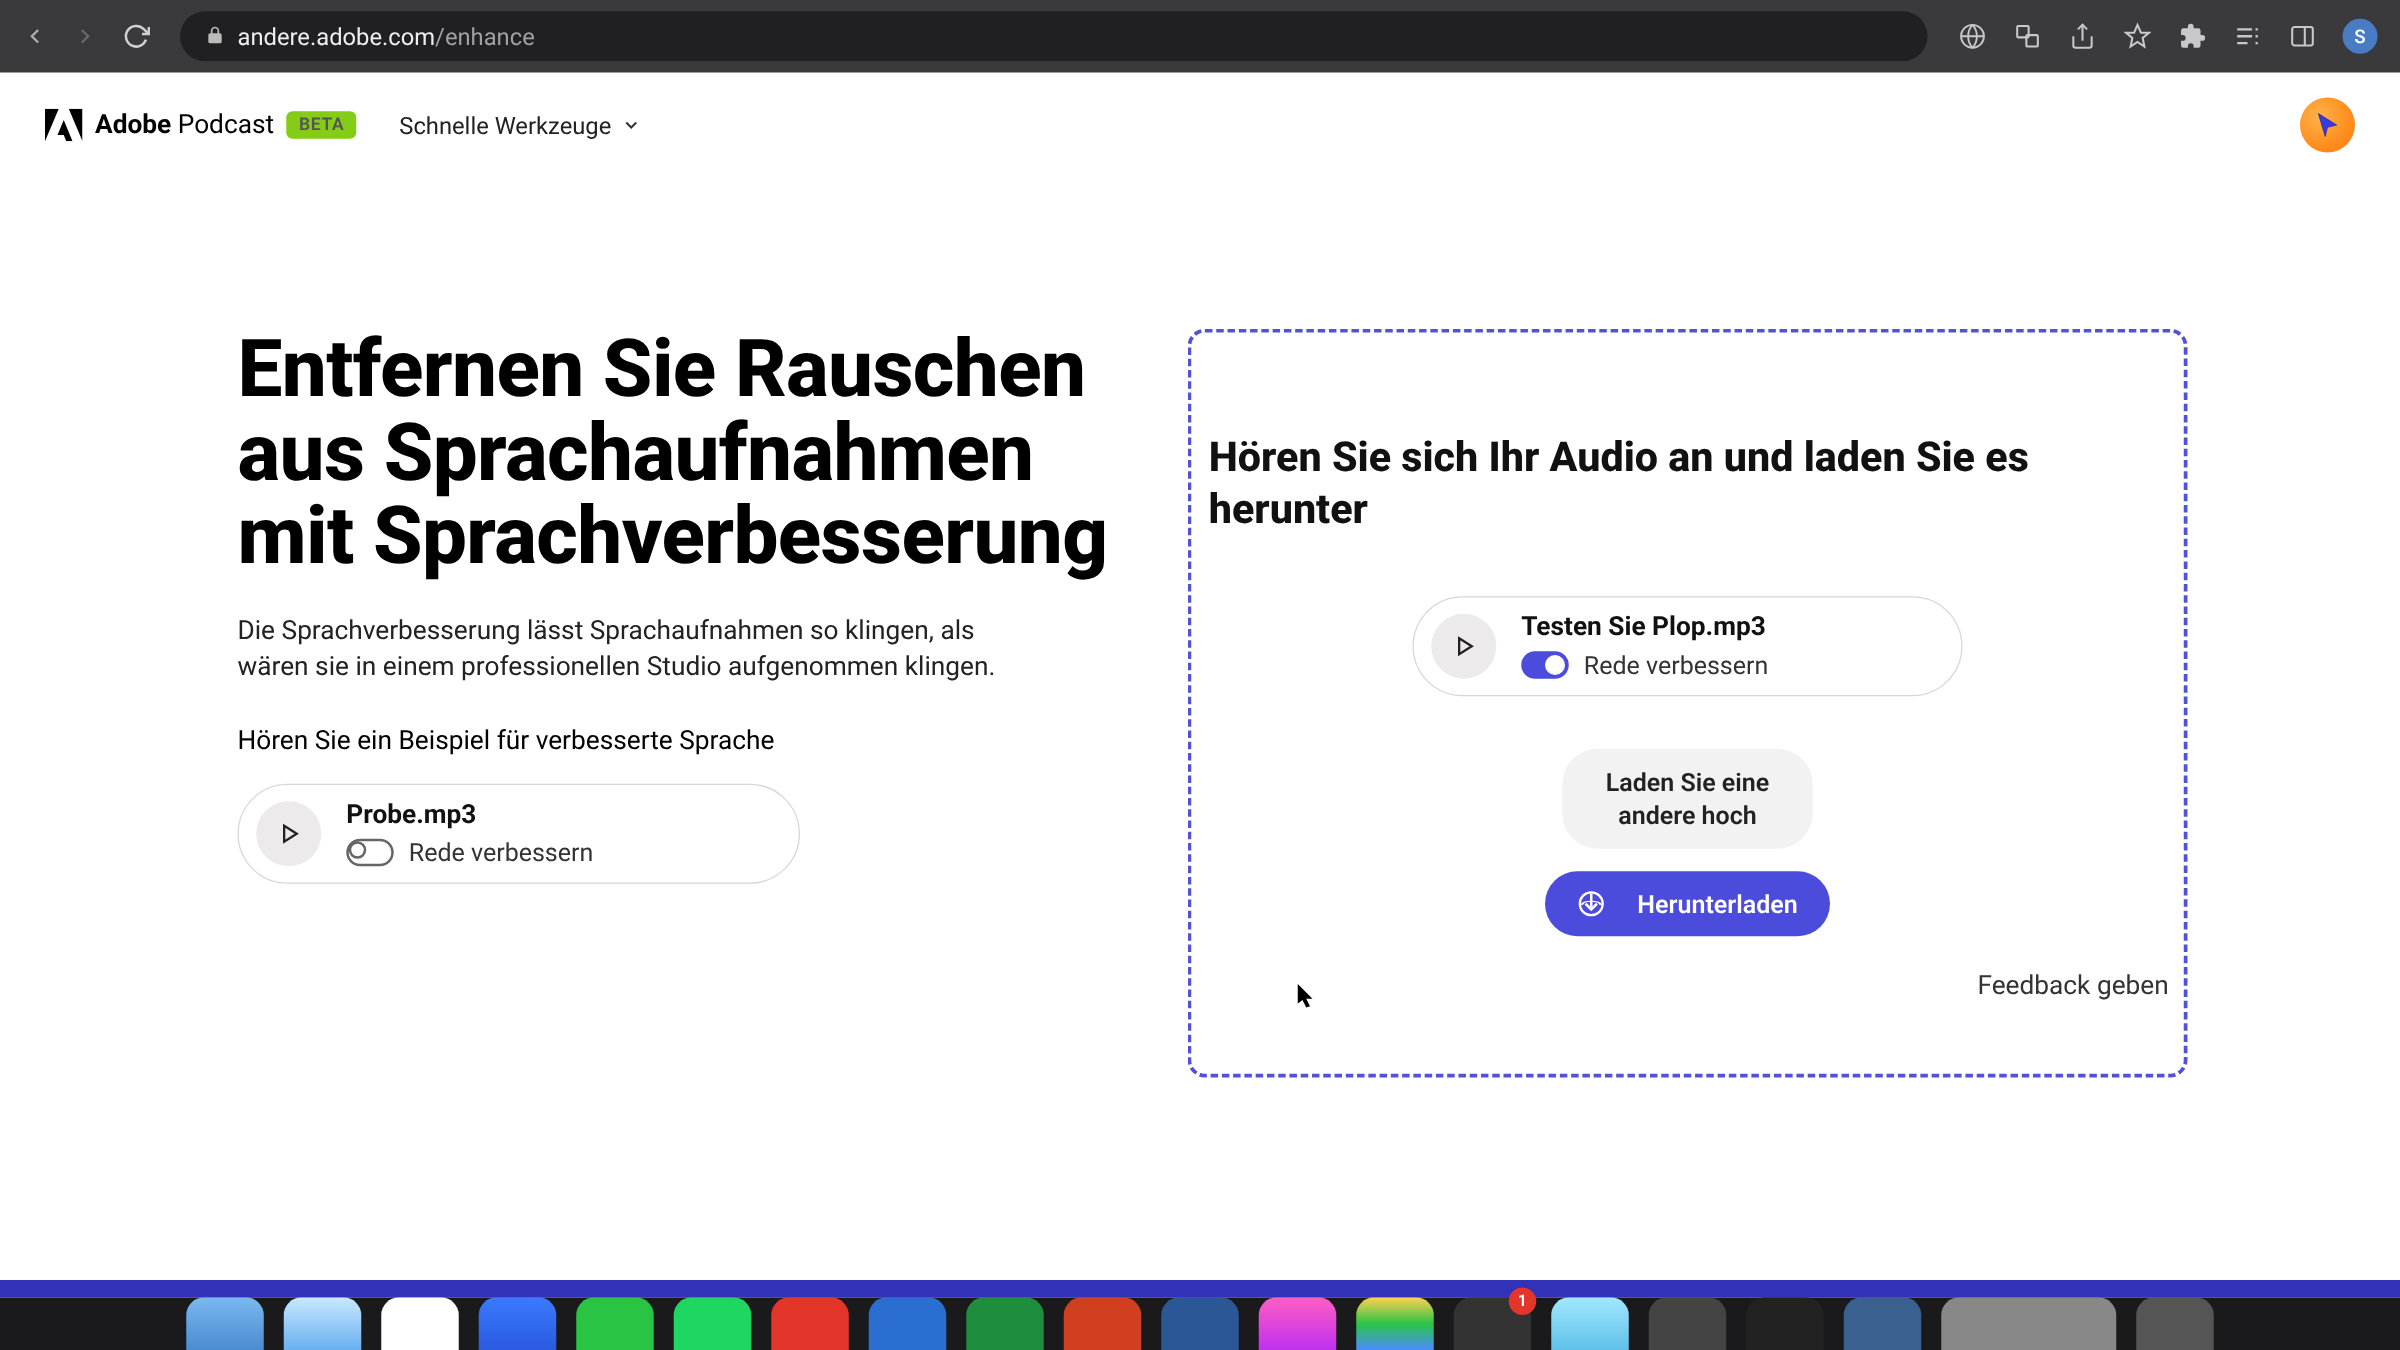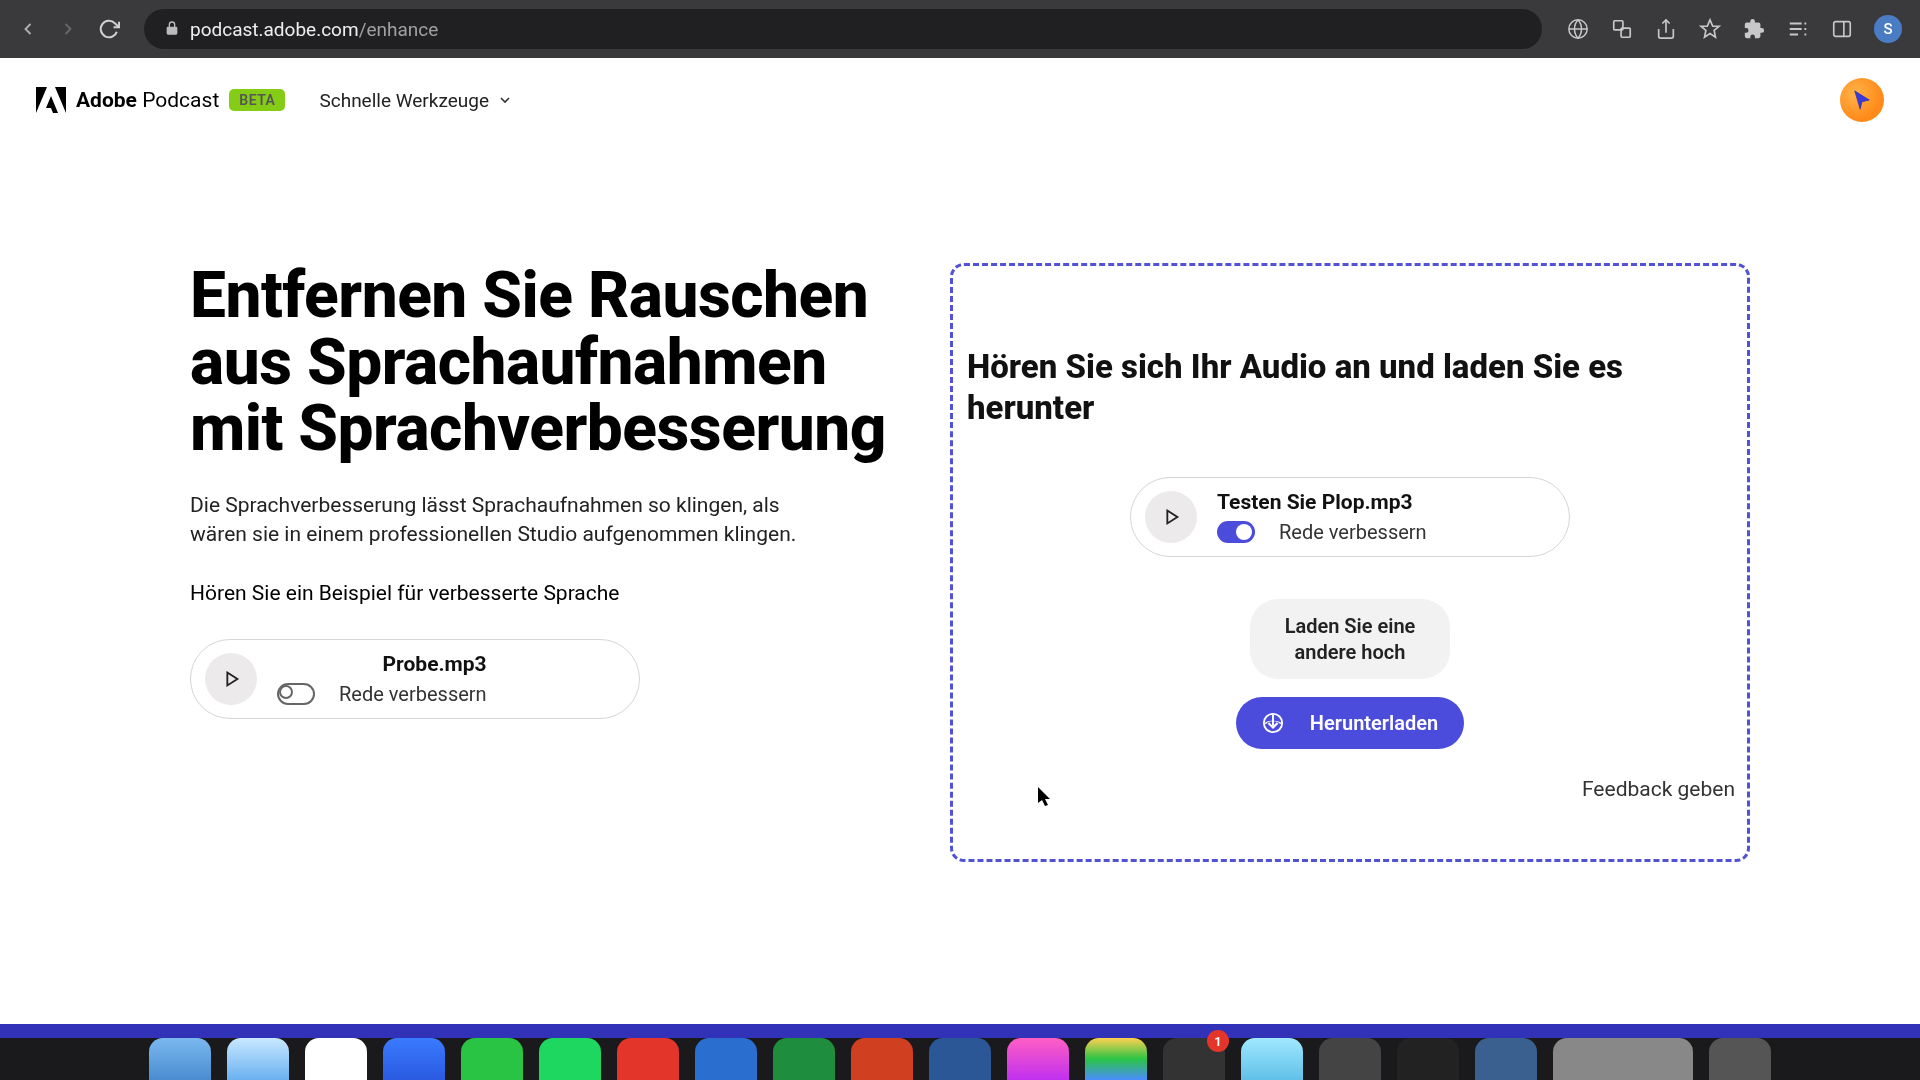--- a/index.html
+++ b/index.html
@@ -32,26 +32,26 @@
 .avatar .cursor { position: absolute; }
 
 
 .main { display: flex; padding: 120px 170px 0 190px; gap: 40px; }
 .left-col { flex: 0 0 720px; }
 .headline { font-size: 64px; font-weight: 800; line-height: 1.04; color: #000; letter-spacing: -0.5px; }
 .sub { font-size: 21px; color: #222; margin-top: 28px; line-height: 1.4; max-width: 620px; }
 .example-label { font-size: 21px; font-weight: 400; color: #000; margin-top: 32px; }
 
 .pill { border: 1px solid #d6d6d8; border-radius: 999px; display: flex; align-items: center; padding: 12px 28px 12px 14px; gap: 20px; }
-.pill.sample { width: 450px; margin-top: 34px; text-align: right; }
+.pill.sample { width: 450px; margin-top: 22px; }
 .pill.user { width: 440px; margin: 0 auto; }
 .play-btn { width: 52px; height: 52px; border-radius: 50%; background: #eceaea; display: flex; align-items: center; justify-content: center; cursor: pointer; flex-shrink: 0; }
 .file-info { display: flex; flex-direction: column; gap: 6px; }
 .file-name { font-size: 21px; font-weight: 700; color: #111; }
-.toggle-row { display: flex; align-items: center; gap: 24px; }
+.toggle-row { display: flex; align-items: center; gap: 12px; }
 .toggle { width: 38px; height: 22px; border-radius: 11px; position: relative; cursor: pointer; }
 .toggle.off { background: #fff; border: 2px solid #666; }
 .toggle.off .knob { width: 14px; height: 14px; border-radius: 50%; border: 2px solid #666; position: absolute; left: 0px; top: 0px; background: #fff; }
 .toggle.on { background: #4b4bdc; }
 .toggle.on .knob { width: 16px; height: 16px; border-radius: 50%; background: #fff; position: absolute; right: 3px; top: 3px; }
 .toggle-label { font-size: 20px; color: #333; }
 
 
 .drop-zone { flex: 1; border: 3px dashed #5252d4; border-radius: 14px; padding: 80px 12px 58px 12px; display: flex; flex-direction: column; align-items: stretch; position: relative; }
 .drop-headline { font-size: 33px; font-weight: 800; color: #111; line-height: 1.25; margin-bottom: 48px; padding: 0 2px; }
@@ -92,21 +92,21 @@
           <path d="M20.49 15a9 9 0 1 1-2.12-9.36L23 10"></path>
         </svg>
     </div>
   </div>
   <div class="addr-bar">
     <span class="lock">
       <svg width="16" height="16" viewBox="0 0 24 24" fill="currentColor">
           <path d="M12 2a5 5 0 0 0-5 5v3H6a2 2 0 0 0-2 2v8a2 2 0 0 0 2 2h12a2 2 0 0 0 2-2v-8a2 2 0 0 0-2-2h-1V7a5 5 0 0 0-5-5zm-3 5a3 3 0 1 1 6 0v3H9V7z"></path>
         </svg>
     </span>
-    <span><span class="url-host">podcast.adobe.com</span><span class="url-path">/enhance</span></span>
+    <span><span class="url-host">andere.adobe.com</span><span class="url-path">/enhance</span></span>
   </div>
   <div class="chrome-icons">
     <div class="chrome-icon">
         <svg width="22" height="22" viewBox="0 0 24 24" fill="none" stroke="currentColor" stroke-width="1.6">
           <circle cx="12" cy="12" r="10"></circle>
           <path d="M2 12h20M12 2a15 15 0 0 1 0 20M12 2a15 15 0 0 0 0 20"></path>
         </svg>
       </div>
     <div class="chrome-icon">
         <svg width="22" height="22" viewBox="0 0 24 24" fill="none" stroke="currentColor" stroke-width="1.8">

